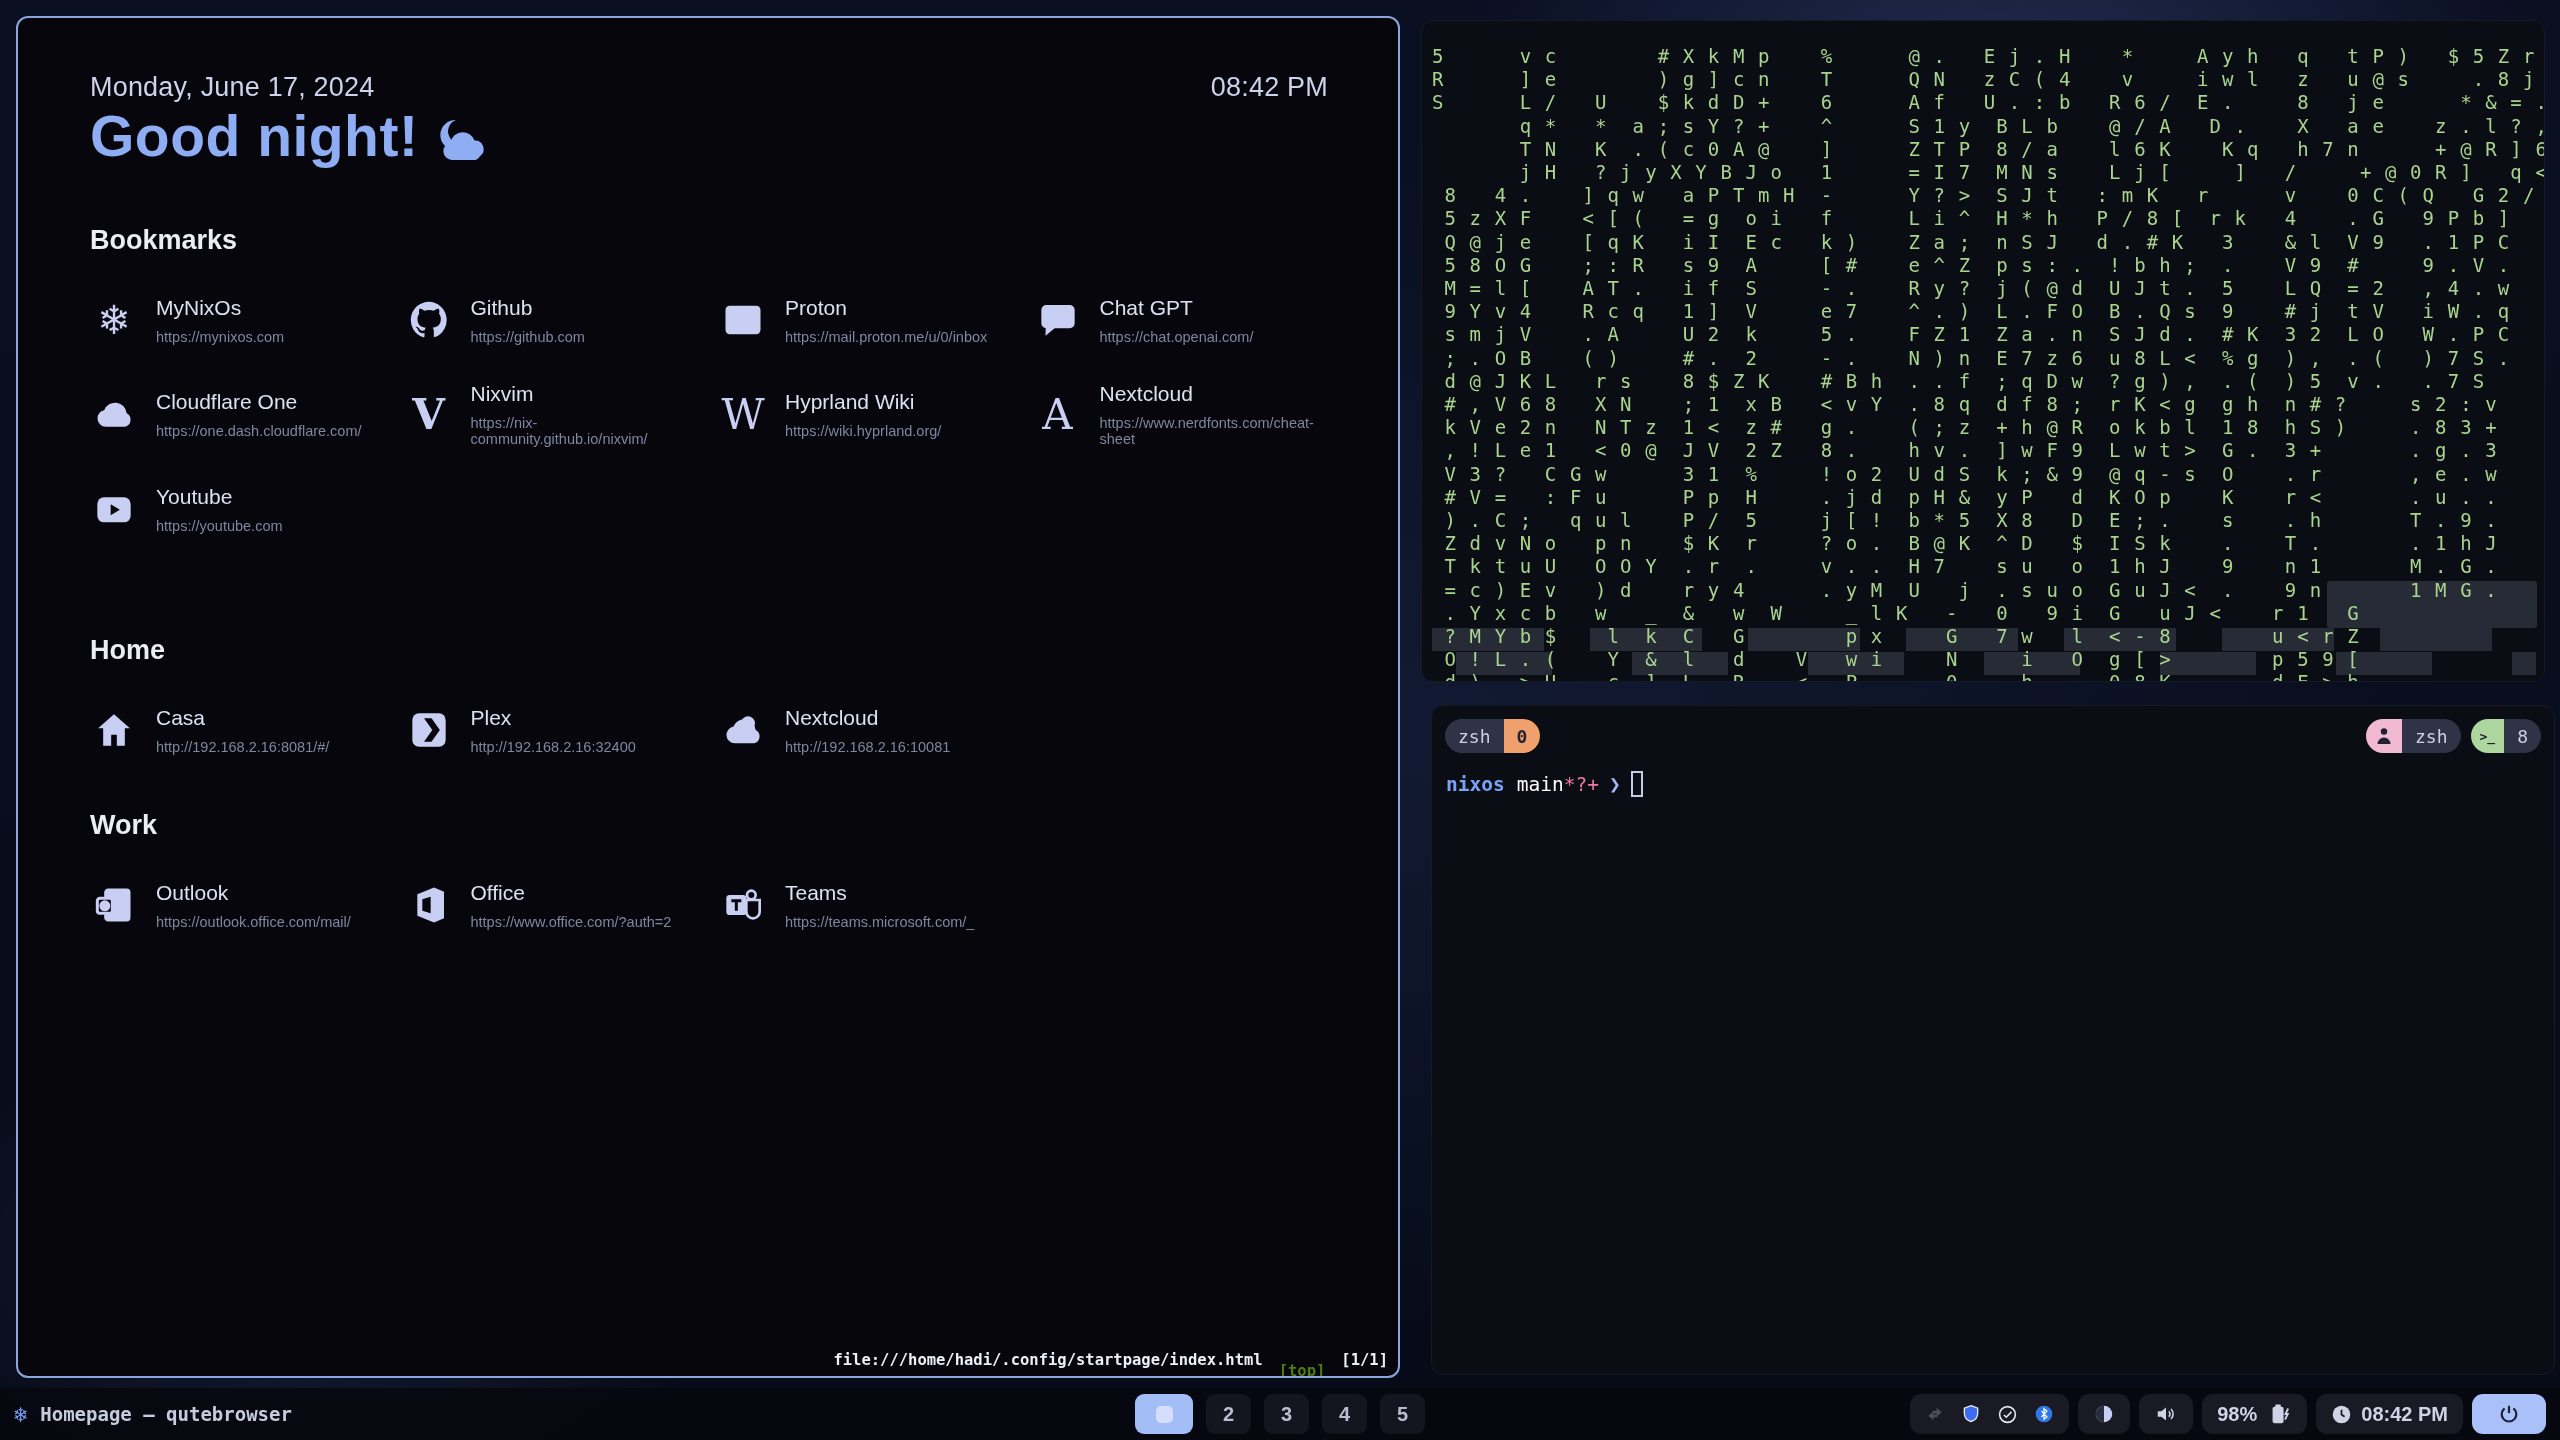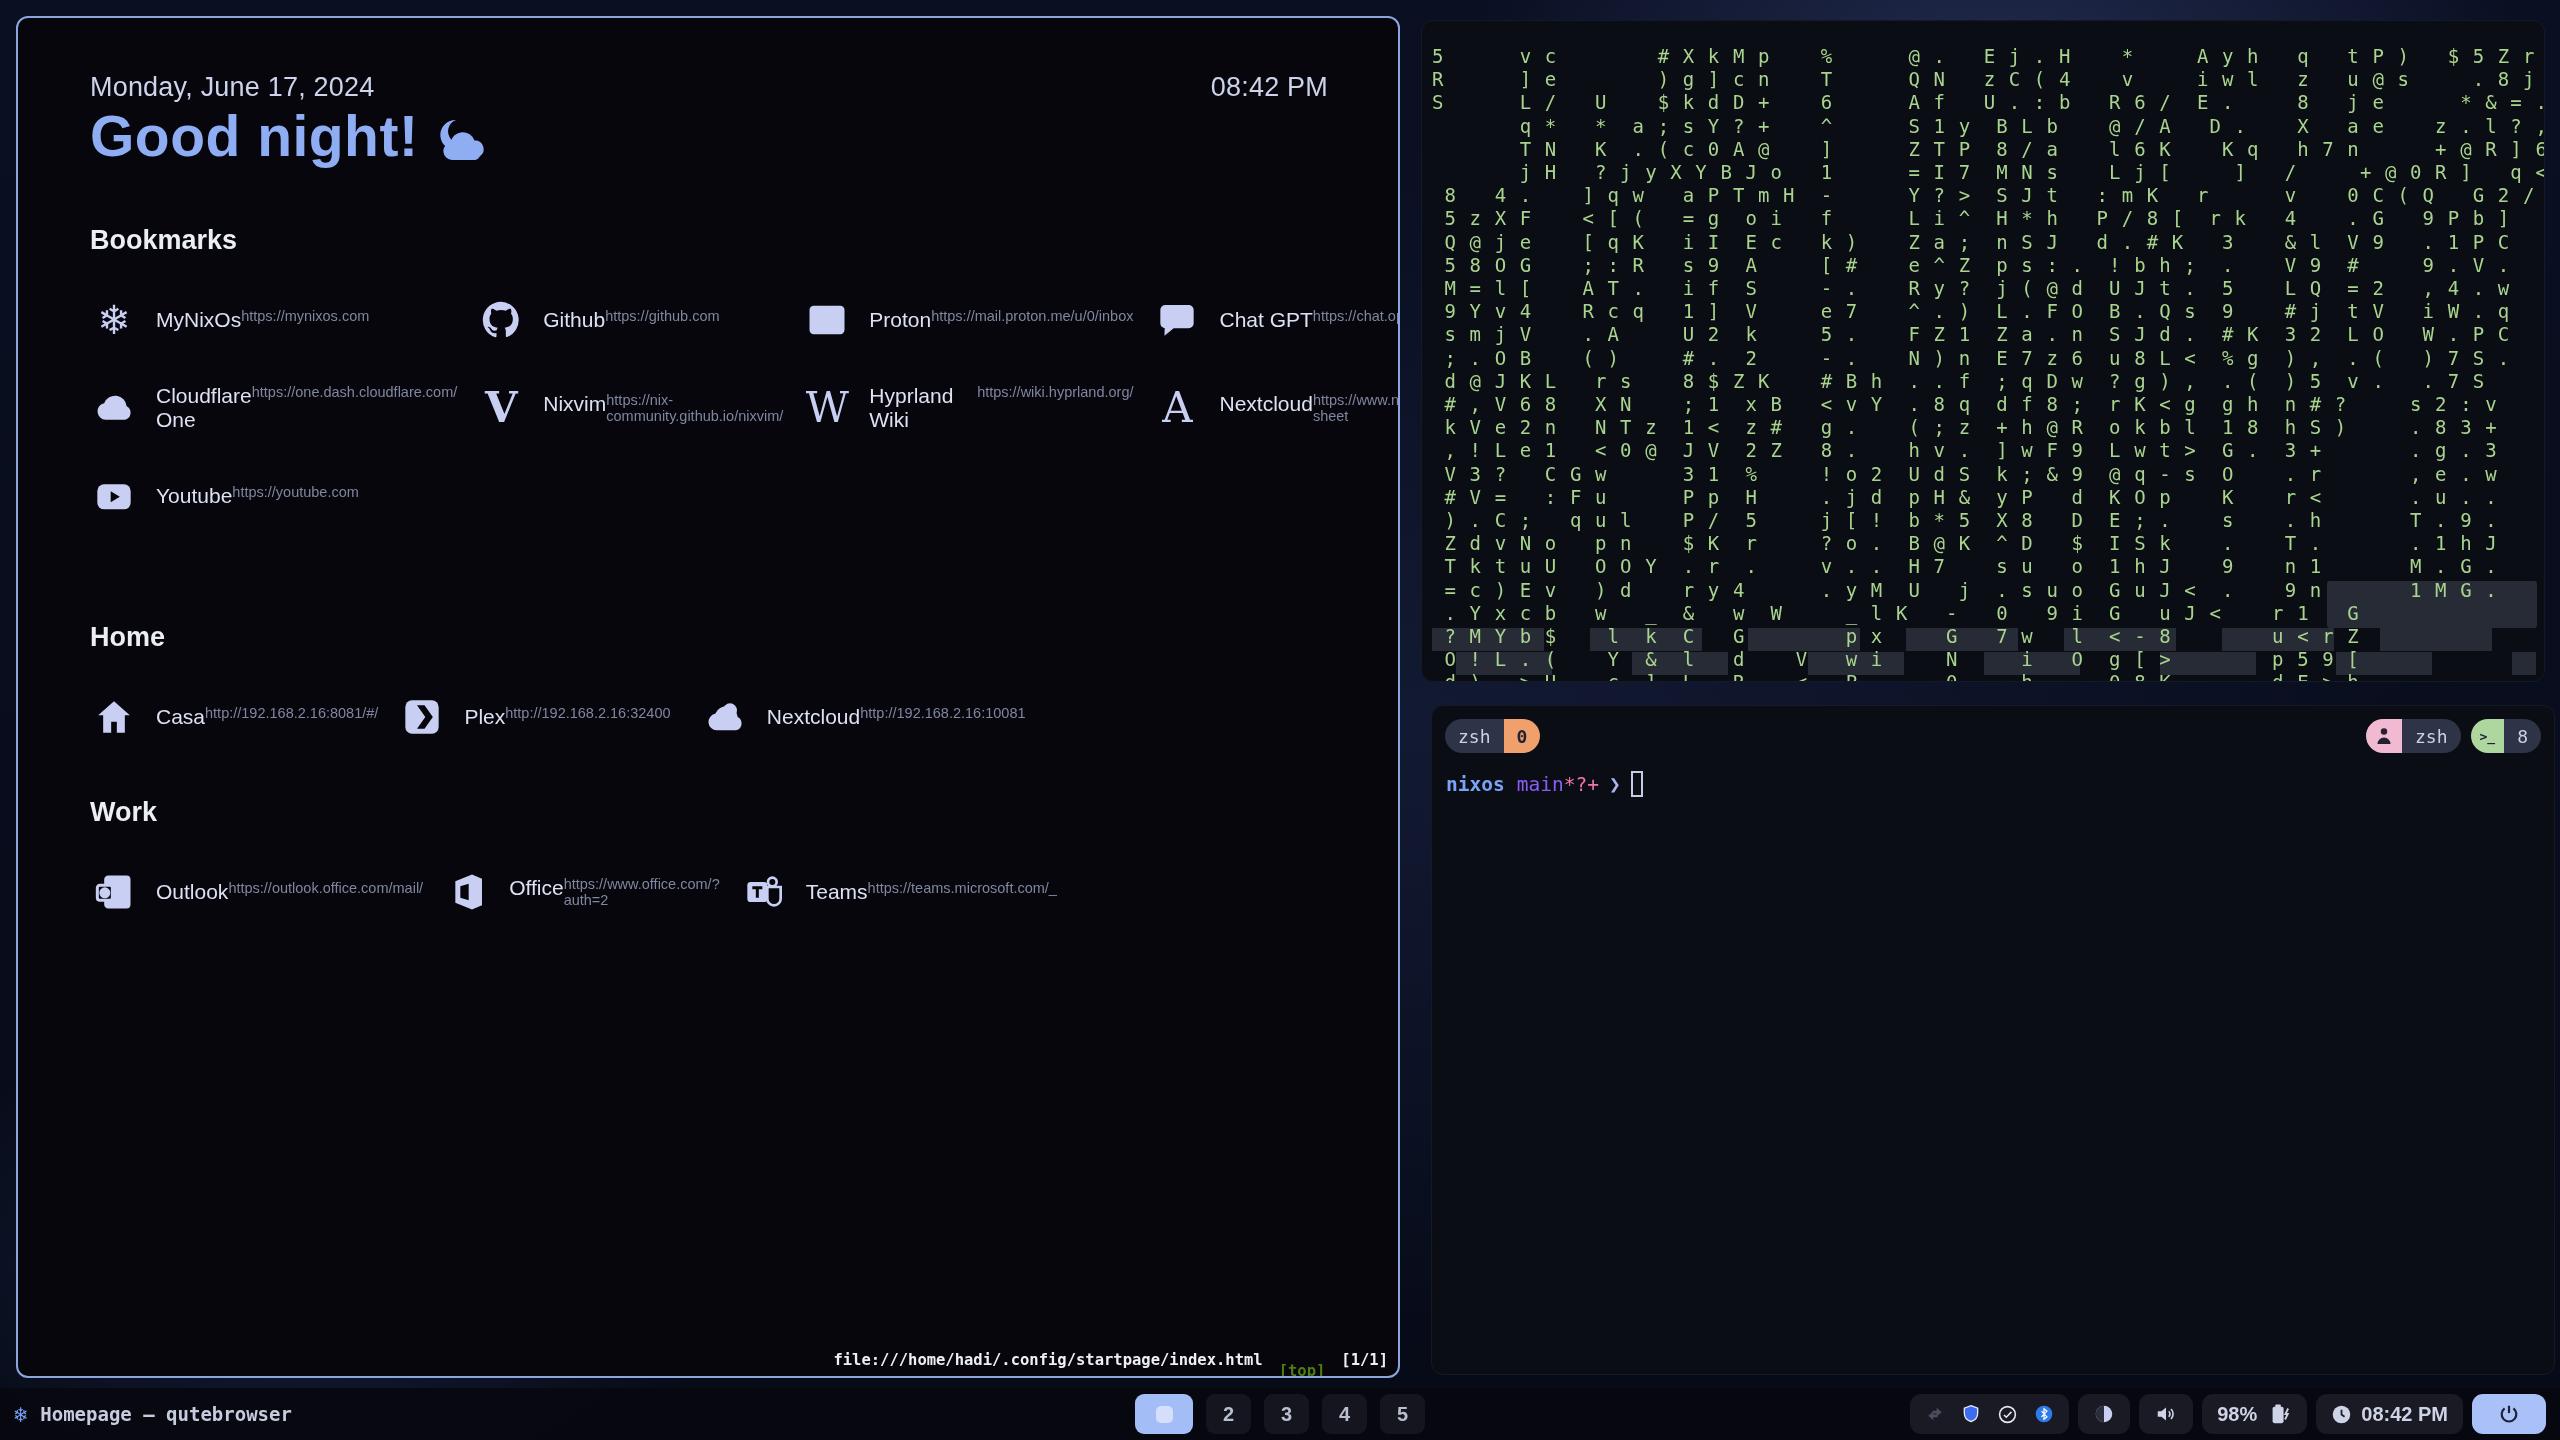--- a/index.html
+++ b/index.html
@@ -29,21 +29,21 @@
   .sec-home { margin-top:100px; }
   .sec-work { margin-top:54px; }
   .grid { margin-top:38px; display:grid; grid-template-columns:repeat(4,1fr);
           row-gap:36px; column-gap:20px; }
   .bm { display:flex; align-items:center; gap:18px; cursor:pointer; }
   .bm-icon { width:48px; min-width:48px; height:52px; display:flex; align-items:center;
              justify-content:center; color:#c9cff2; }
   .bm-icon svg { width:40px; height:40px; fill:#c9cff2; }
   .bm-icon .glyph { font-size:40px; line-height:1; color:#c9cff2; }
   .bm-icon .serif { font-family:"DejaVu Serif", serif; font-weight:700; font-size:42px; }
-  .bm-text { display:flex; flex-direction:row; }
+  .bm-text { display:flex; flex-direction:column; gap:9px; }
   .bm-title { color:#dde1f2; font-size:21px; font-weight:500; }
   .bm-url { color:#80869f; font-size:14.5px; }
   .qb-status { position:absolute; left:0; right:0; bottom:0; height:28px;
                display:flex; justify-content:flex-end; align-items:center; gap:16px;
                padding:0 10px 4px 0; font-family:"DejaVu Sans Mono", monospace;
                font-size:15.5px; font-weight:700; color:#eceff8; }
   .qb-status .pos { color:#4d7c0f;margin-top:21px; }
 
   
   #term-matrix { left:1421px; top:20px; width:1124px; height:662px;
@@ -67,21 +67,21 @@
   .seg { height:34px; display:flex; align-items:center; padding:0 13px; }
   .seg-dark  { background:#2f3347; color:#ccd2e6; }
   .seg-l { border-radius:17px 0 0 17px; }
   .seg-r { border-radius:0 17px 17px 0; }
   .seg-orange { background:#efa06c; color:#232234; font-weight:700; }
   .seg-pink   { background:#f2b9d3; color:#232234; }
   .seg-green  { background:#aed7a0; color:#232234; font-weight:700; font-size:13px; }
   .prompt { margin:18px 0 0 14px; font-family:"DejaVu Sans Mono", monospace;
             font-size:19.5px; display:flex; align-items:center; }
   .p-host { color:#7aa2f7; font-weight:700; }
-  .p-branch { color:#8b5cf6; margin-left:12px; }
+  .p-branch { color:#ffffff; margin-left:12px; }
   .p-git { color:#f277a8; }
   .p-char { color:#a6b6f5; margin-left:10px; }
   .p-cursor { display:inline-block; width:12px; height:26px; border:2px solid #c3cbe8;
               margin-left:10px; }
 
   
   #bar { position:absolute; left:0; right:0; bottom:0; height:52px;
          background:rgba(7,8,15,.93); display:flex; align-items:center;
          justify-content:space-between; padding:0 14px; }
   .bar-left { display:flex; align-items:center; gap:13px;

